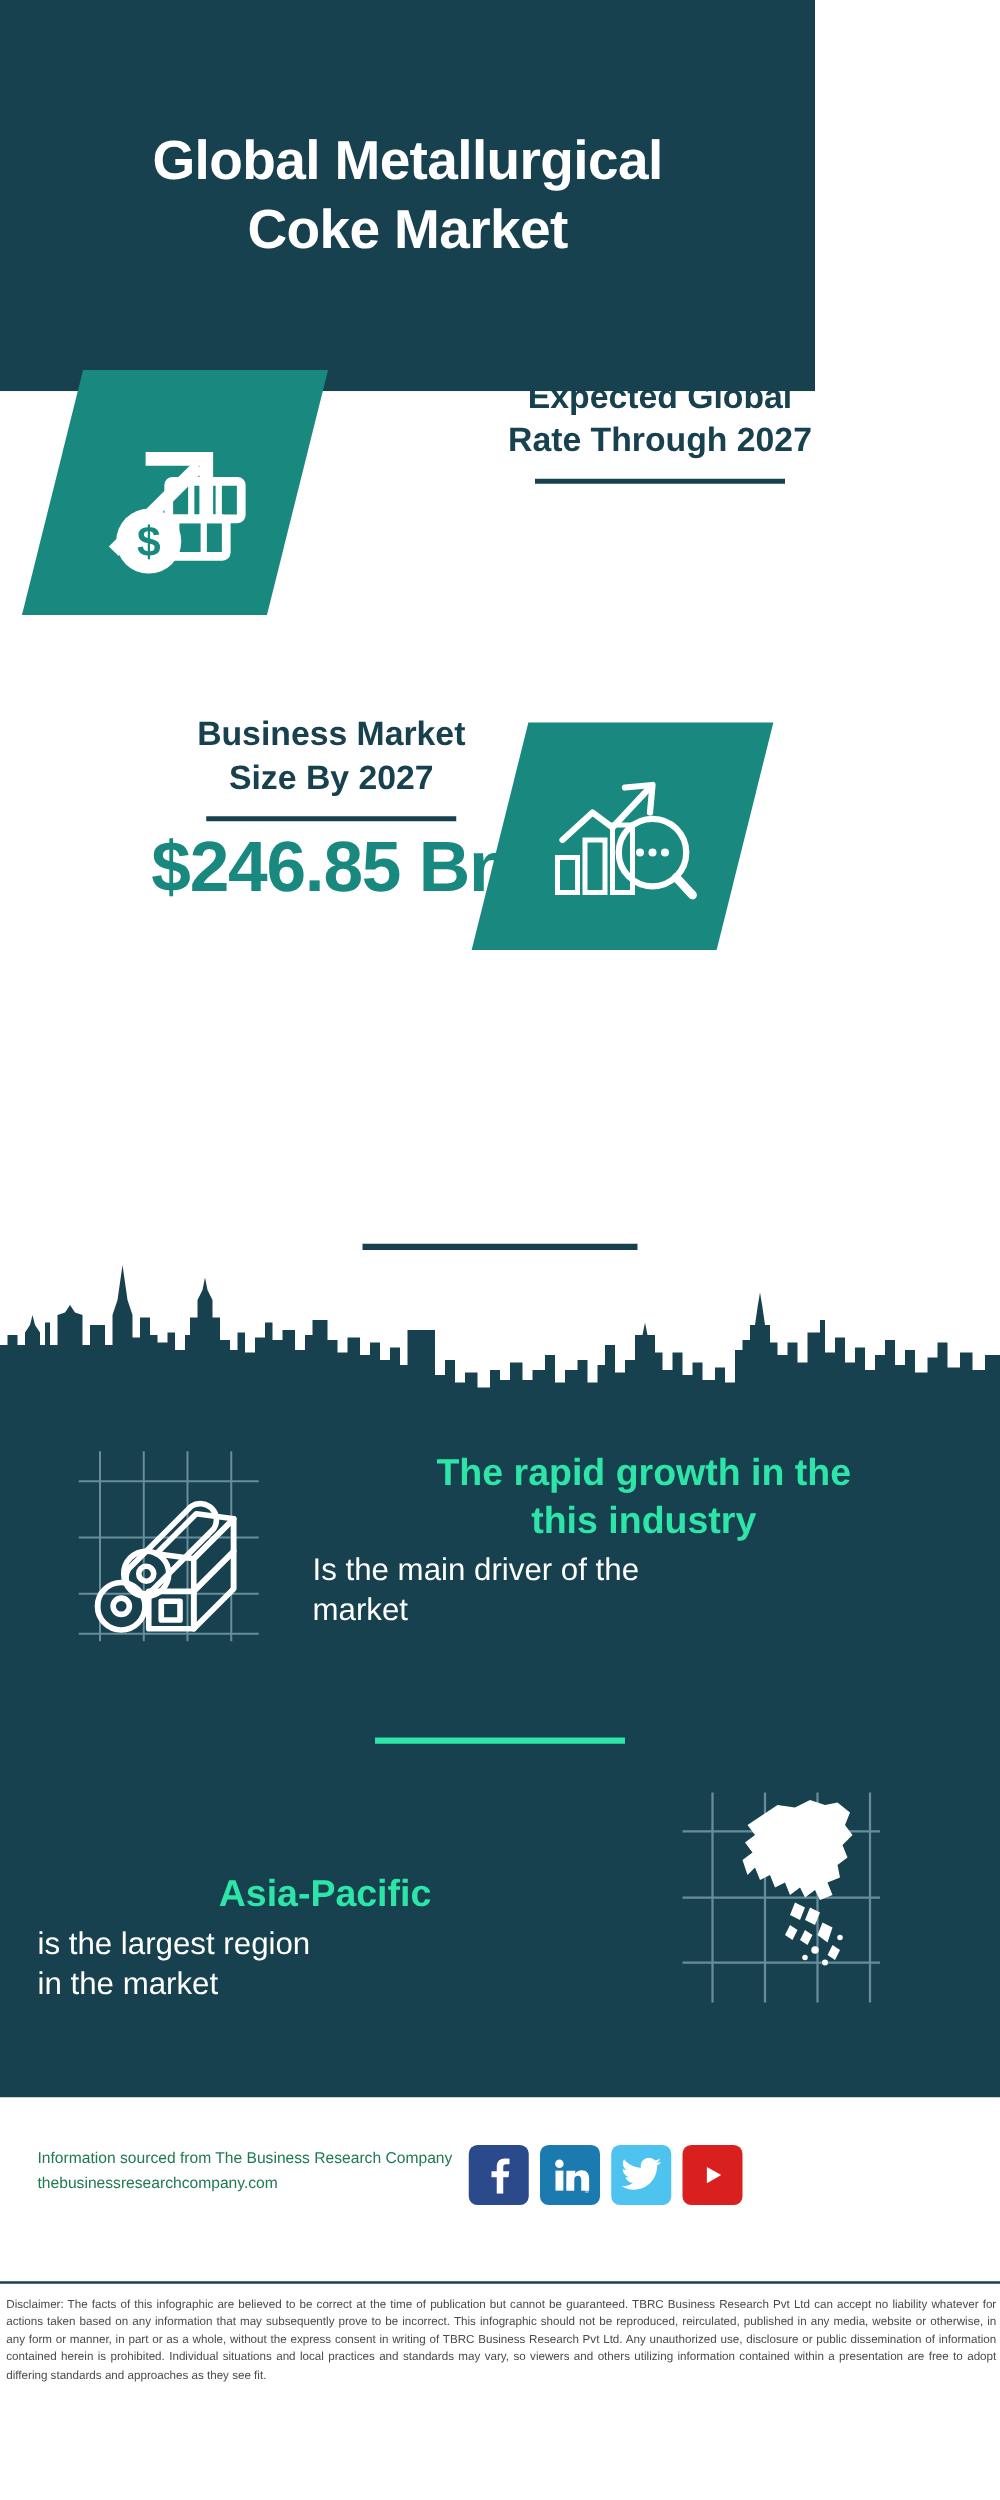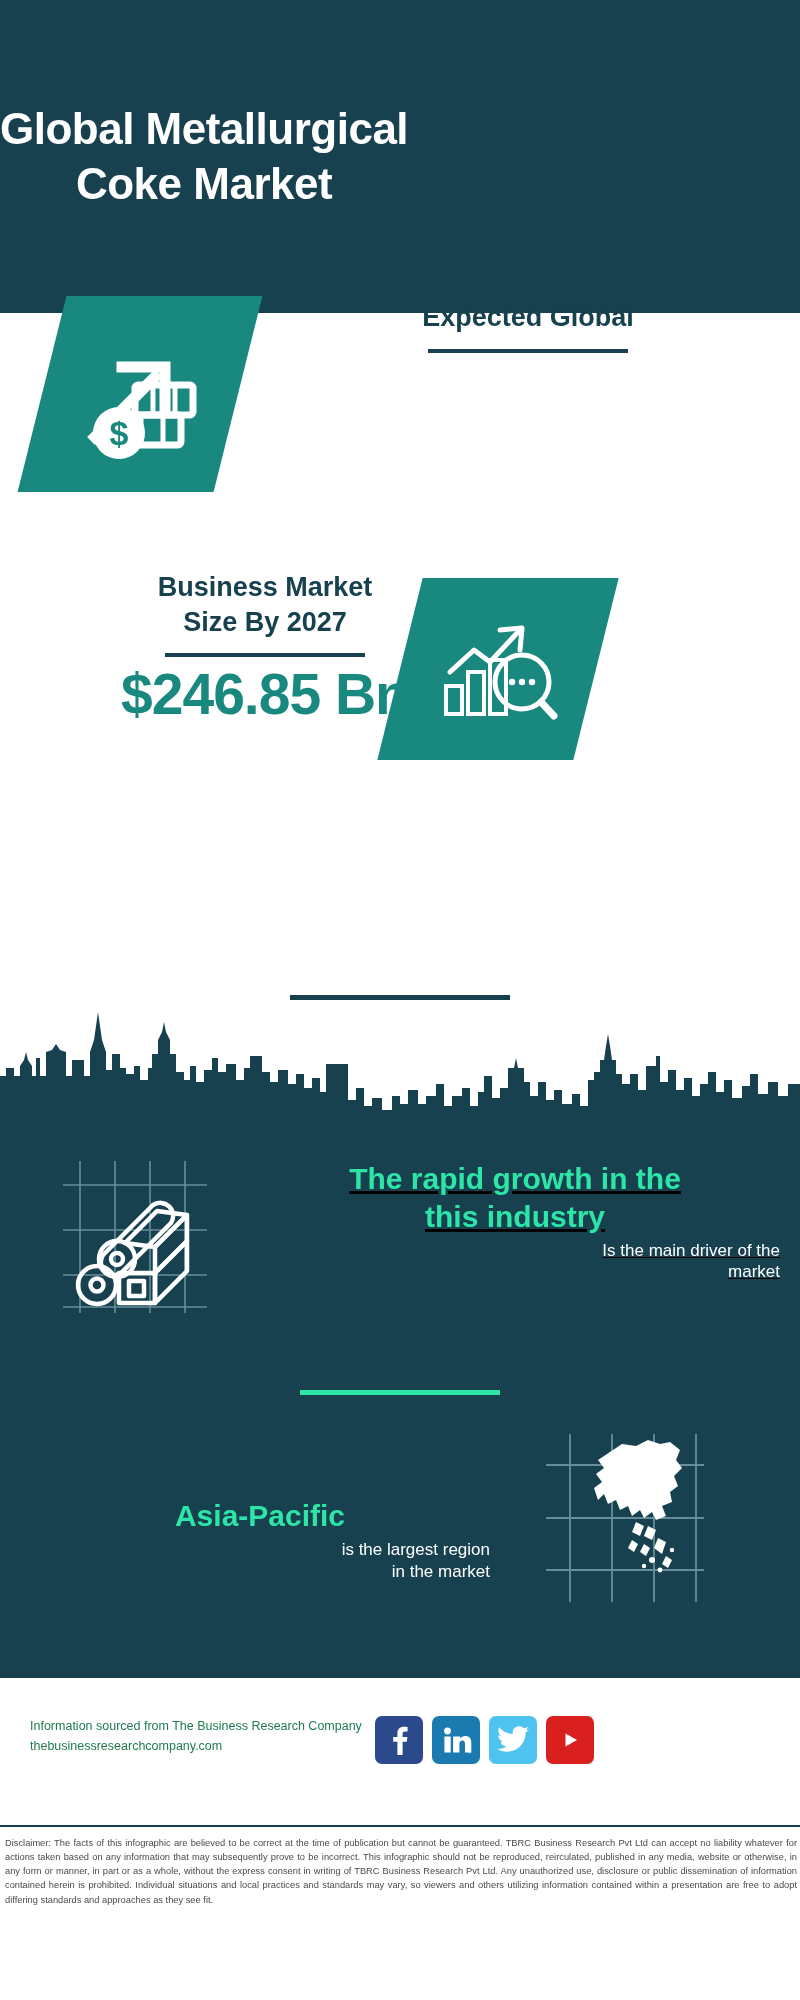--- a/index.html
+++ b/index.html
@@ -7,23 +7,23 @@
   body {
     font-family:"Liberation Sans", sans-serif;
     background:#ffffff;
     position:relative;
     overflow:hidden;
   }
   .page { width:800px; height:2000px; position:relative; background:#fff; }
 
   
   .header {
-    position:absolute; left:0; top:0; width:800px; height:313px;
+    position:absolute; left:0; top:0; width:652px; height:313px;
     background:#17414f;
-    display:flex; align-items:center; 
+    display:flex; align-items:center; justify-content:center;
   }
   .header-title {
     color:#ffffff;
     font-size:44px;
     font-weight:bold;
     line-height:1.23;
     text-align:center;
     letter-spacing:-0.5px;
     max-width:560px;
     font-stretch:condensed;
@@ -74,22 +74,22 @@
   .dark-band2 {
     position:absolute; left:0; top:1408px; width:800px; height:270px;
     background:#17414f;
   }
   .callout { position:absolute; }
   .callout-head {
     color:#2ee5a8; font-size:30px; font-weight:bold; line-height:1.26;
     text-align:center;
   }
   .callout-sub {
-    color:#ffffff; font-size:17px; font-weight:normal; line-height:1.28;
-    text-align:right;
+    color:#ffffff; font-size:25px; font-weight:normal; line-height:1.28;
+    text-align:left;
   }
   .mint-rule {
     position:absolute; left:50%; transform:translateX(-50%);
     top:1390px; width:200px; height:5px; background:#2ee5a8; z-index:5;
   }
 
   
   .gridicon { position:absolute; }
   .gridicon svg { display:block; }
 
@@ -153,20 +153,21 @@
 
         <circle cx="44" cy="104" r="26" fill="#fff"></circle>
         <text x="44" y="116" font-family="Liberation Sans, sans-serif" font-size="34" font-weight="bold" fill="#19897f" text-anchor="middle">$</text>
       </svg>
     </div>
   </div>
 
   <div class="stat-block" style="left:278px; top:300px; width:500px;">
     <div class="stat-title">
       <span>Expected Global</span><br>
+      <span>Rate Through 2027</span>
     </div>
     <div class="stat-rule"></div>
   </div>
 
   <div class="stat-block" style="left:30px; top:570px; width:470px;">
     <div class="stat-title">
       <span>Business Market</span><br>
       <span>Size By 2027</span>
     </div>
     <div class="stat-rule"></div>
@@ -249,21 +250,21 @@
         <path d="M64 118 L64 148 L100 148 L100 118 Z"></path>
         <rect x="74" y="126" width="15" height="15"></rect>
 
         <path d="M100 118 L132 86 L132 60 L100 92 Z"></path>
         <path d="M100 148 L132 116 L132 86 L100 118 Z"></path>
         <path d="M70 88 L102 56 L132 60 L100 92 Z"></path>
       </g>
     </svg>
   </div>
 
-  <div class="callout" style="left:250px; top:1160px; width:530px;text-decoration:underline;">
+  <div class="callout" style="left:250px; top:1160px; width:530px;">
     <div class="callout-head">
       <span>The rapid growth in the</span><br>
       <span>this industry</span>
     </div>
     <div class="callout-sub" style="margin-top:4px;">
       <span>Is the main driver of the</span><br>
       <span>market</span>
     </div>
   </div>
 

